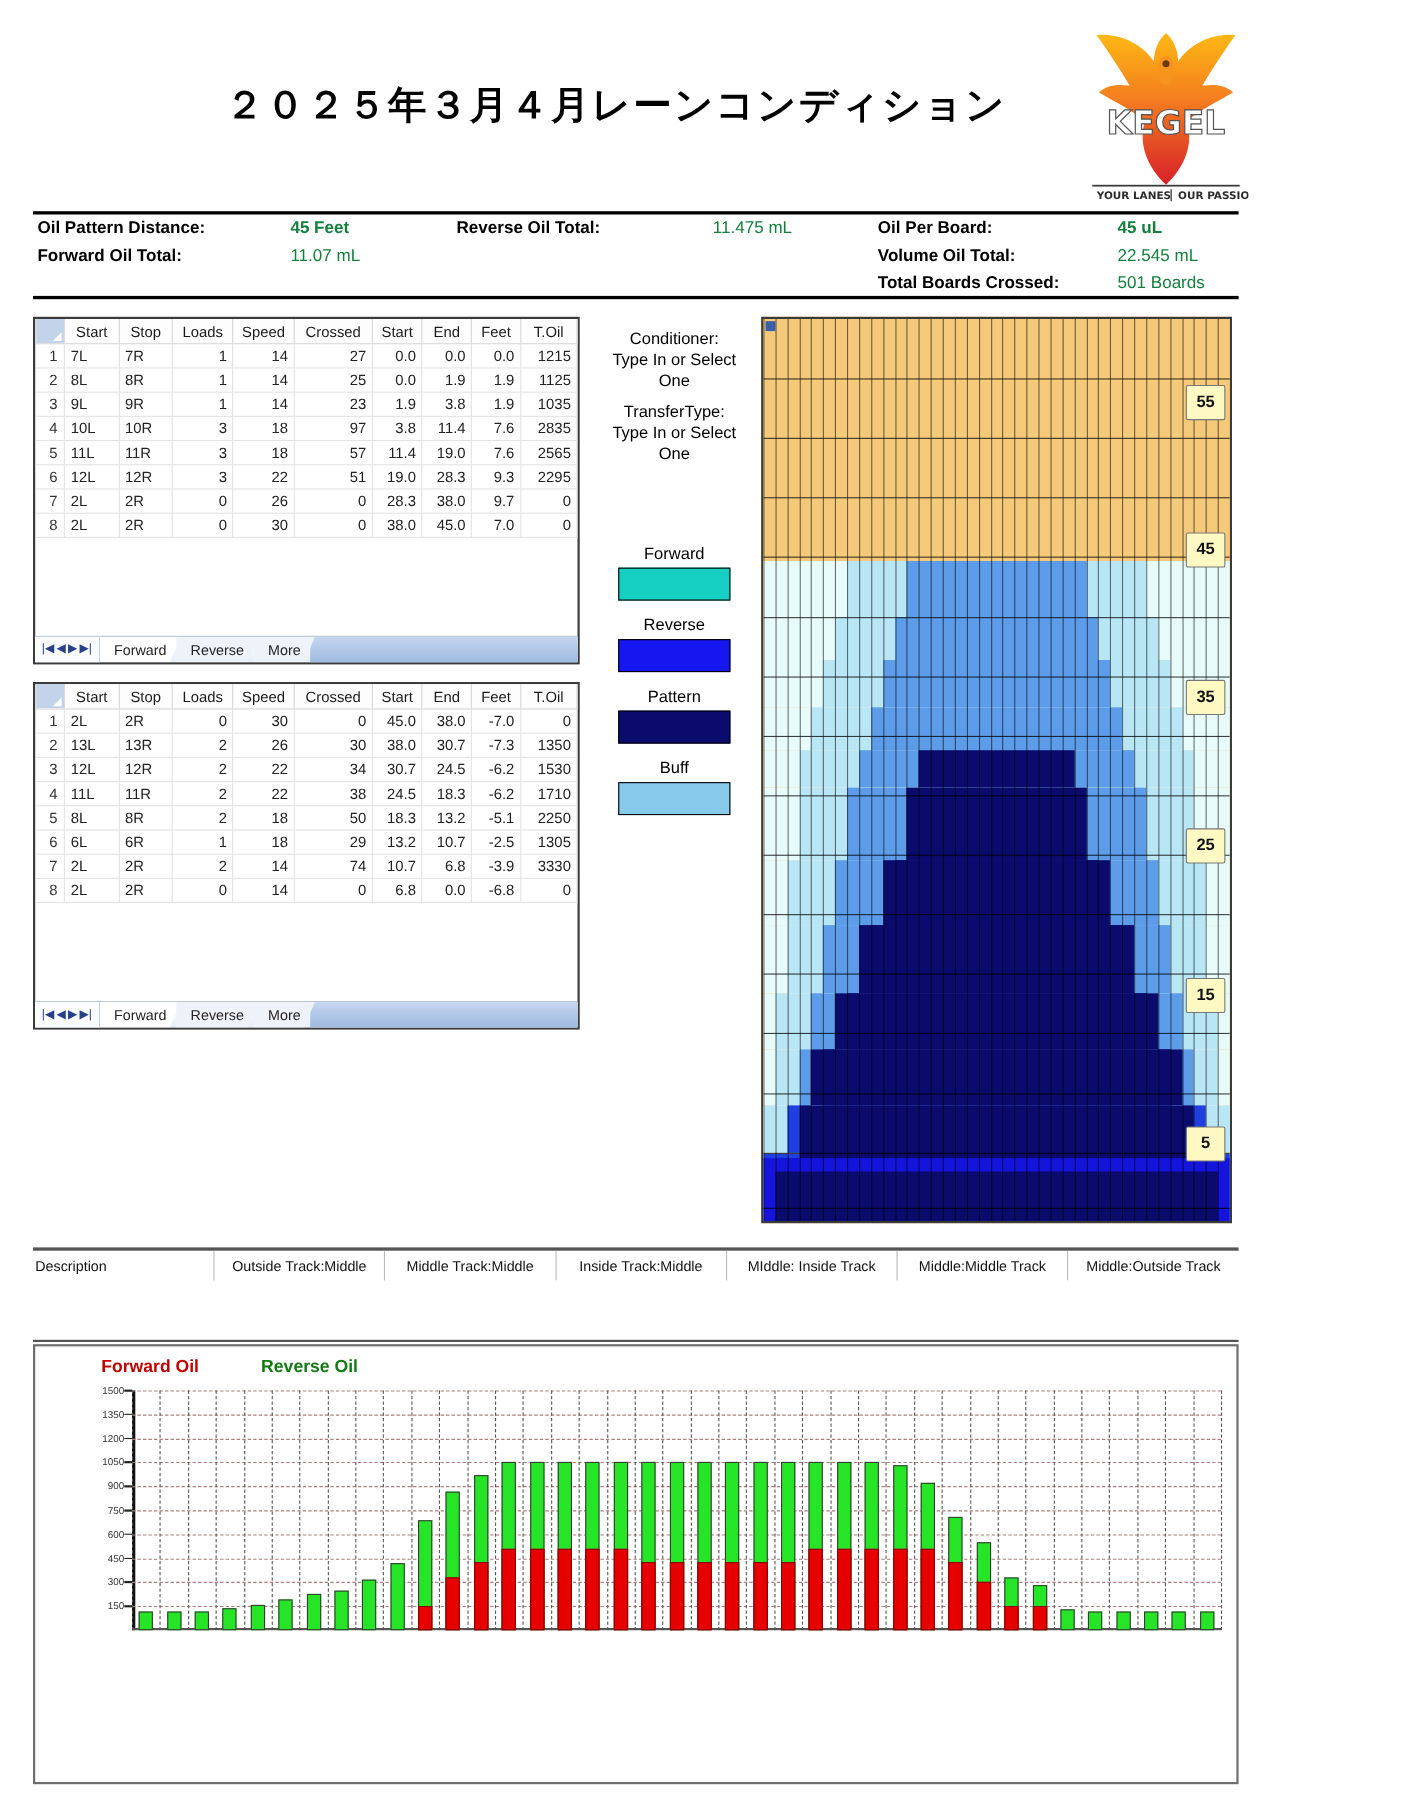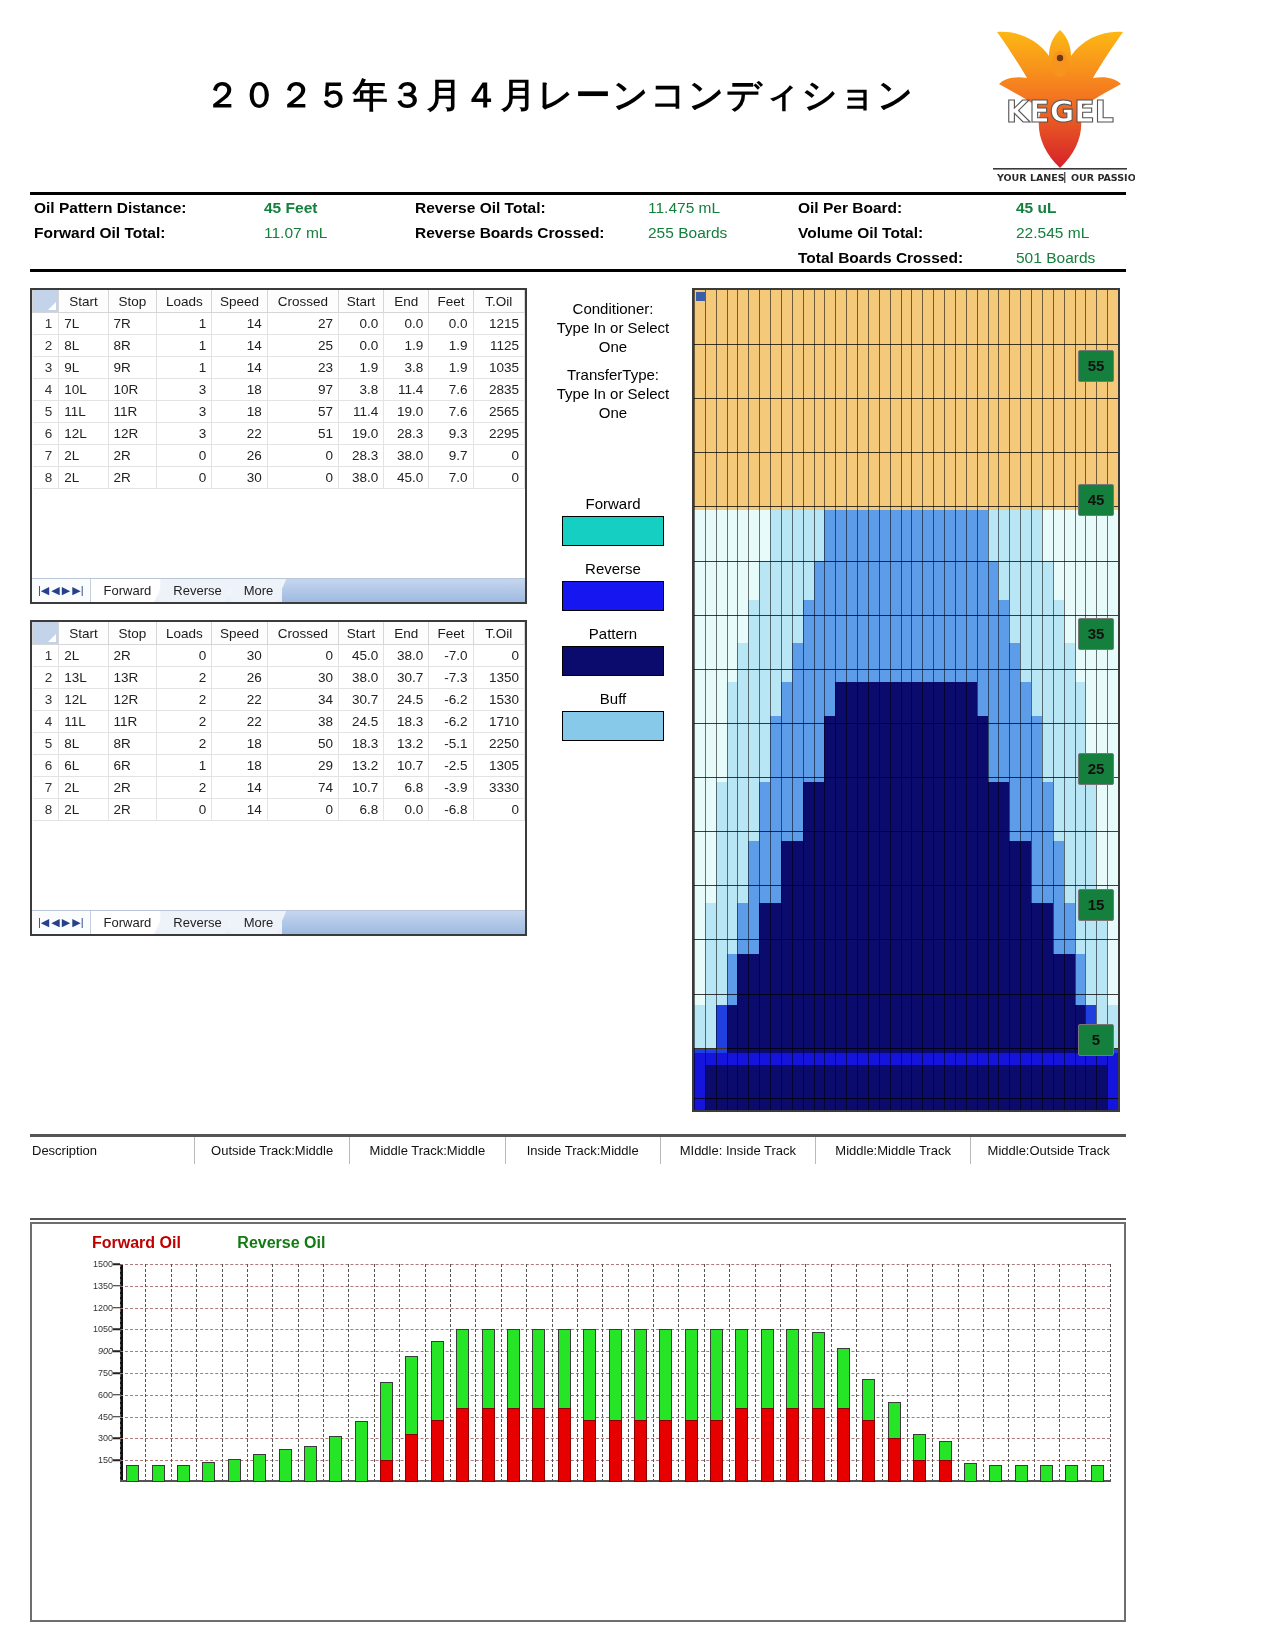--- a/index.html
+++ b/index.html
@@ -85,21 +85,21 @@
   #lane{
     position:absolute;left:692px;top:288px;width:428px;height:824px;
     border:2px solid #3b3b3b;background:#f5c97a;box-sizing:border-box;
     overflow:hidden;
   }
   #laneInner{position:absolute;left:0;top:0;right:0;bottom:0;}
   .boardline{position:absolute;top:0;bottom:0;width:1px;background:rgba(0,0,0,.55);}
   .footline{position:absolute;left:0;right:0;height:1px;background:rgba(0,0,0,.75);}
   .marker{
     position:absolute;right:4px;width:34px;height:30px;
-    background:#15803d;border:1px solid #777;border-radius:2px;
+    background:#fef9c3;border:1px solid #777;border-radius:2px;
     font-size:15px;font-weight:bold;color:#111;text-align:center;line-height:30px;
   }
   #lanehandle{position:absolute;left:2px;top:2px;width:9px;height:9px;background:#3a5fa8;}
   
   #zonewrap{
     position:absolute;left:30px;top:1134px;width:1096px;height:86px;
     border-top:3px solid #555;border-bottom:2px solid #555;box-sizing:border-box;background:#fff;
   }
   table.zone{border-collapse:collapse;width:100%;table-layout:fixed;}
   table.zone td{
@@ -163,21 +163,20 @@
   </div>
 </div>
 
 <div id="summary">
   <div class="sumcol" style="left:4px;width:380px;">
     <div class="sumrow"><span class="sumlbl" style="width:230px">Oil Pattern Distance:</span><span class="sumval bold">45 Feet</span></div>
     <div class="sumrow"><span class="sumlbl" style="width:230px">Forward Oil Total:</span><span class="sumval">11.07 mL</span></div>
   </div>
   <div class="sumcol" style="left:385px;width:380px;">
     <div class="sumrow"><span class="sumlbl" style="width:233px">Reverse Oil Total:</span><span class="sumval">11.475 mL</span></div>
-    <div class="sumrow"><span class="sumlbl" style="width:233px">Reverse Boards Crossed:</span><span class="sumval">255 Boards</span></div>
   </div>
   <div class="sumcol" style="left:768px;width:330px;">
     <div class="sumrow"><span class="sumlbl" style="width:218px">Oil Per Board:</span><span class="sumval bold">45 uL</span></div>
     <div class="sumrow"><span class="sumlbl" style="width:218px">Volume Oil Total:</span><span class="sumval">22.545 mL</span></div>
     <div class="sumrow"><span class="sumlbl" style="width:218px">Total Boards Crossed:</span><span class="sumval">501 Boards</span></div>
   </div>
 </div>
 
 <div class="gridwrap" id="fwdgrid" style="left:30px;top:288px;width:497px;height:316px;">
   <table class="grid" id="fwdtable">
@@ -614,21 +613,21 @@
       <div class="hgrid" style="top: 152.6px;"></div>
       <div class="ytick" style="top: 152.6px;">450</div>
       <div class="ytickmark" style="top: 152.6px;"></div>
       <div class="hgrid" style="top: 130.8px;"></div>
       <div class="ytick" style="top: 130.8px;">600</div>
       <div class="ytickmark" style="top: 130.8px;"></div>
       <div class="hgrid" style="top: 109px;"></div>
       <div class="ytick" style="top: 109px;">750</div>
       <div class="ytickmark" style="top: 109px;"></div>
       <div class="hgrid" style="top: 87.2px;"></div>
-      <div class="ytick" style="top: 87.2px; font-style: italic;">900</div>
+      <div class="ytick" style="top: 87.2px;">900</div>
       <div class="ytickmark" style="top: 87.2px;"></div>
       <div class="hgrid" style="top: 65.4px;"></div>
       <div class="ytick" style="top: 65.4px;">1050</div>
       <div class="ytickmark" style="top: 65.4px;"></div>
       <div class="hgrid" style="top: 43.6px;"></div>
       <div class="ytick" style="top: 43.6px;">1200</div>
       <div class="ytickmark" style="top: 43.6px;"></div>
       <div class="hgrid" style="top: 21.8px;"></div>
       <div class="ytick" style="top: 21.8px;">1350</div>
       <div class="ytickmark" style="top: 21.8px;"></div>

